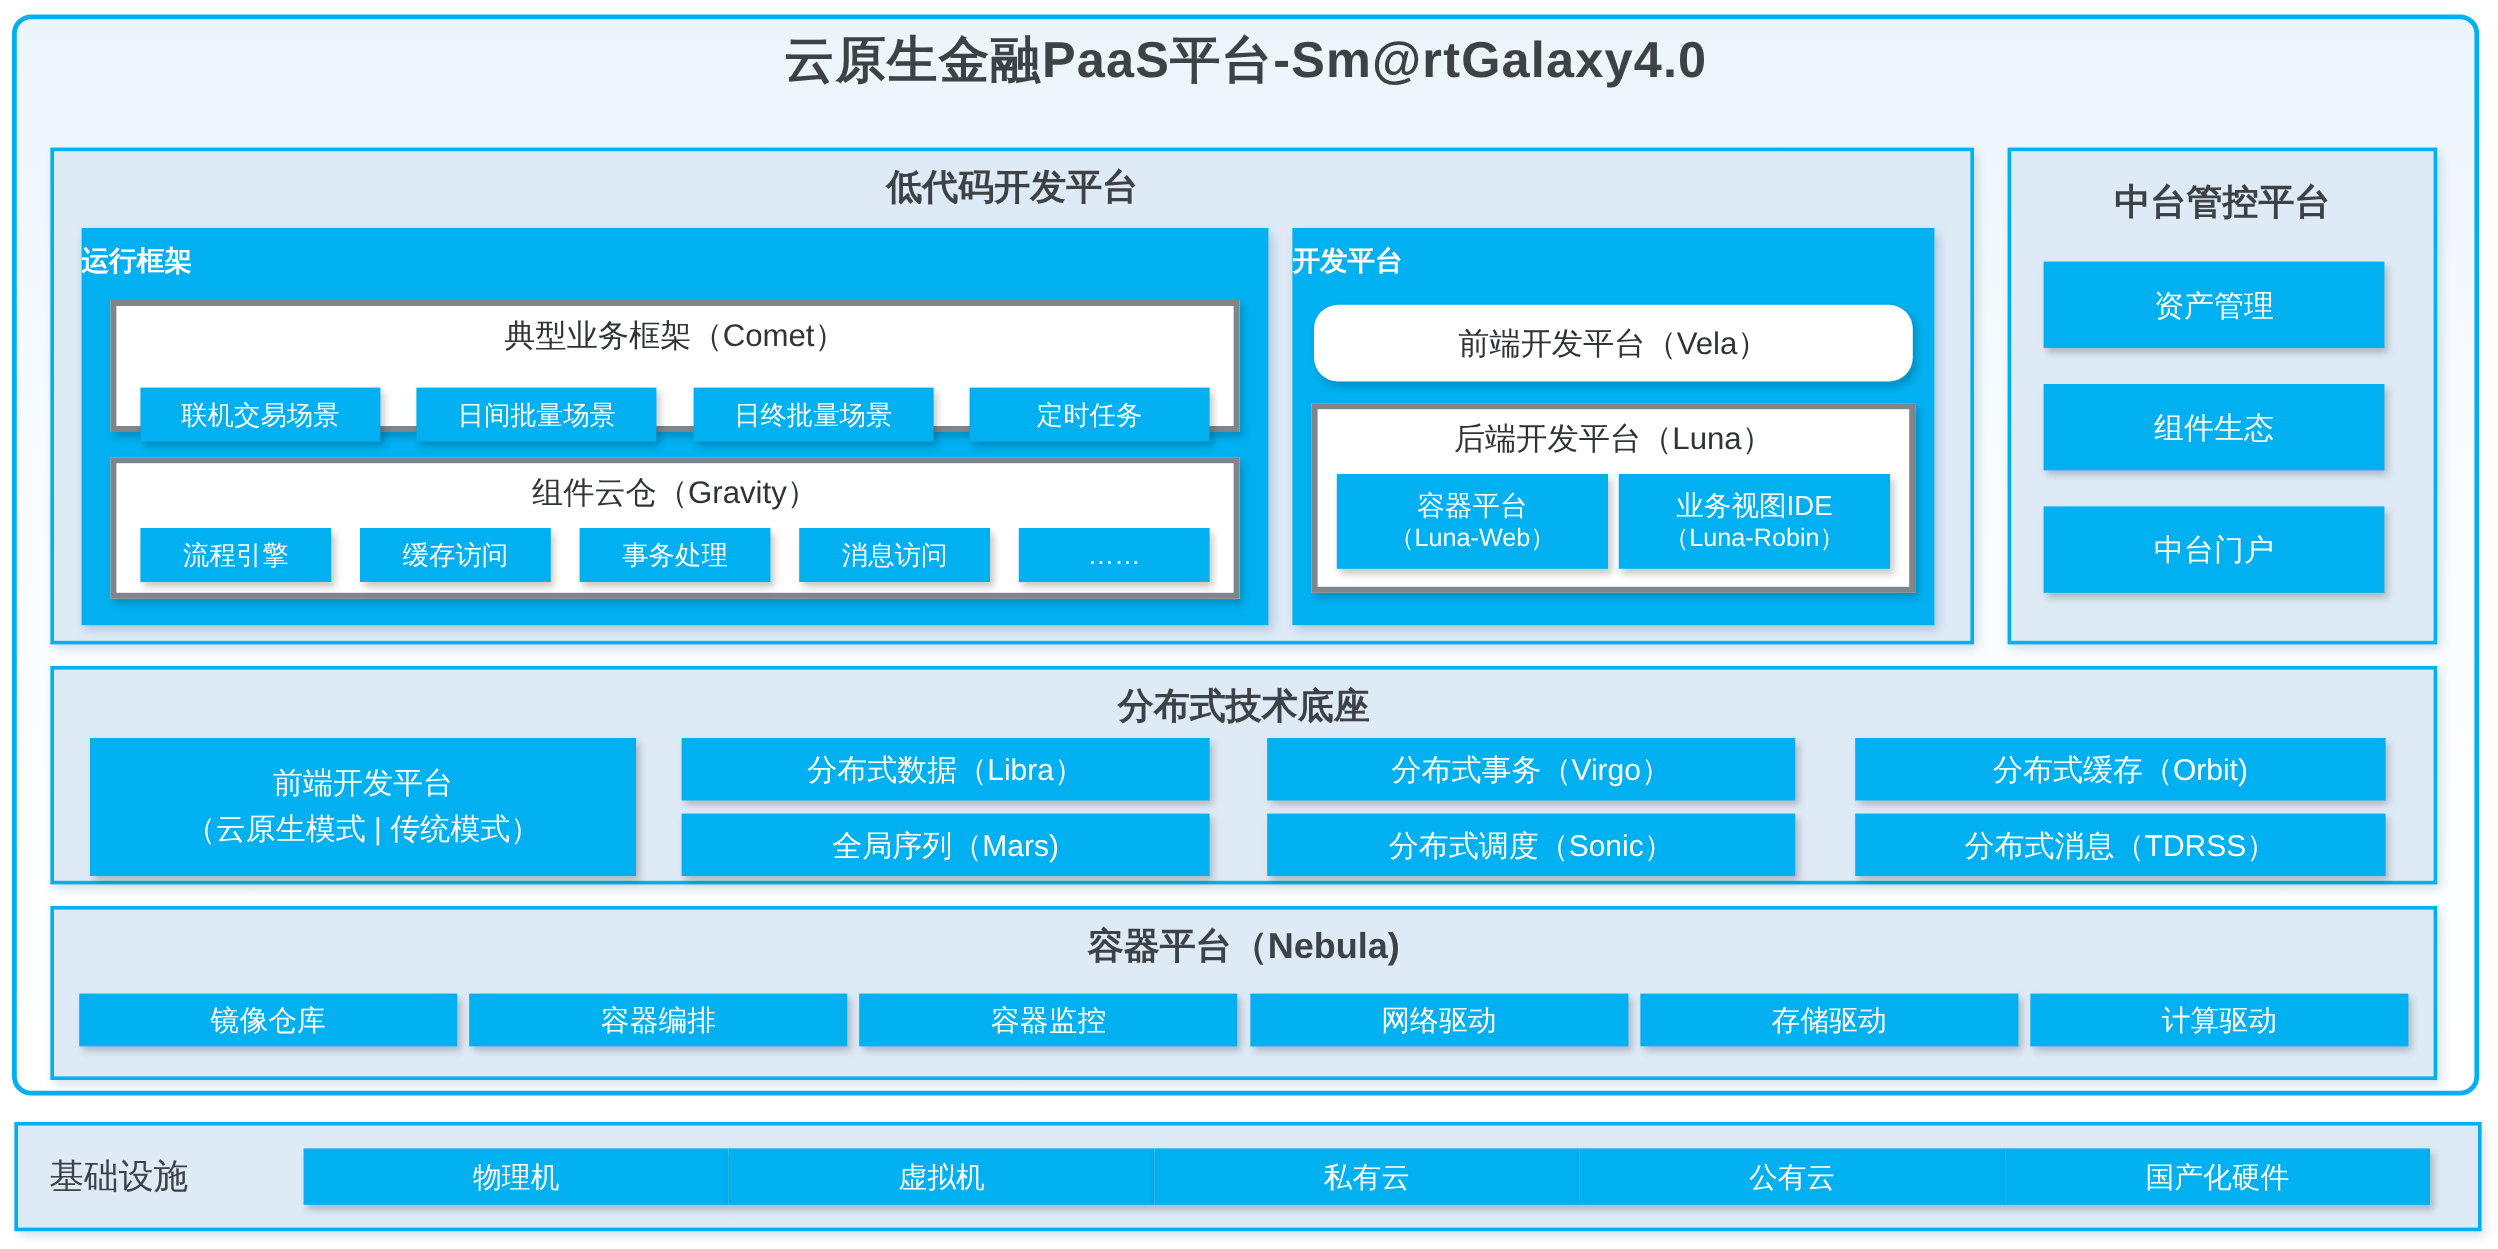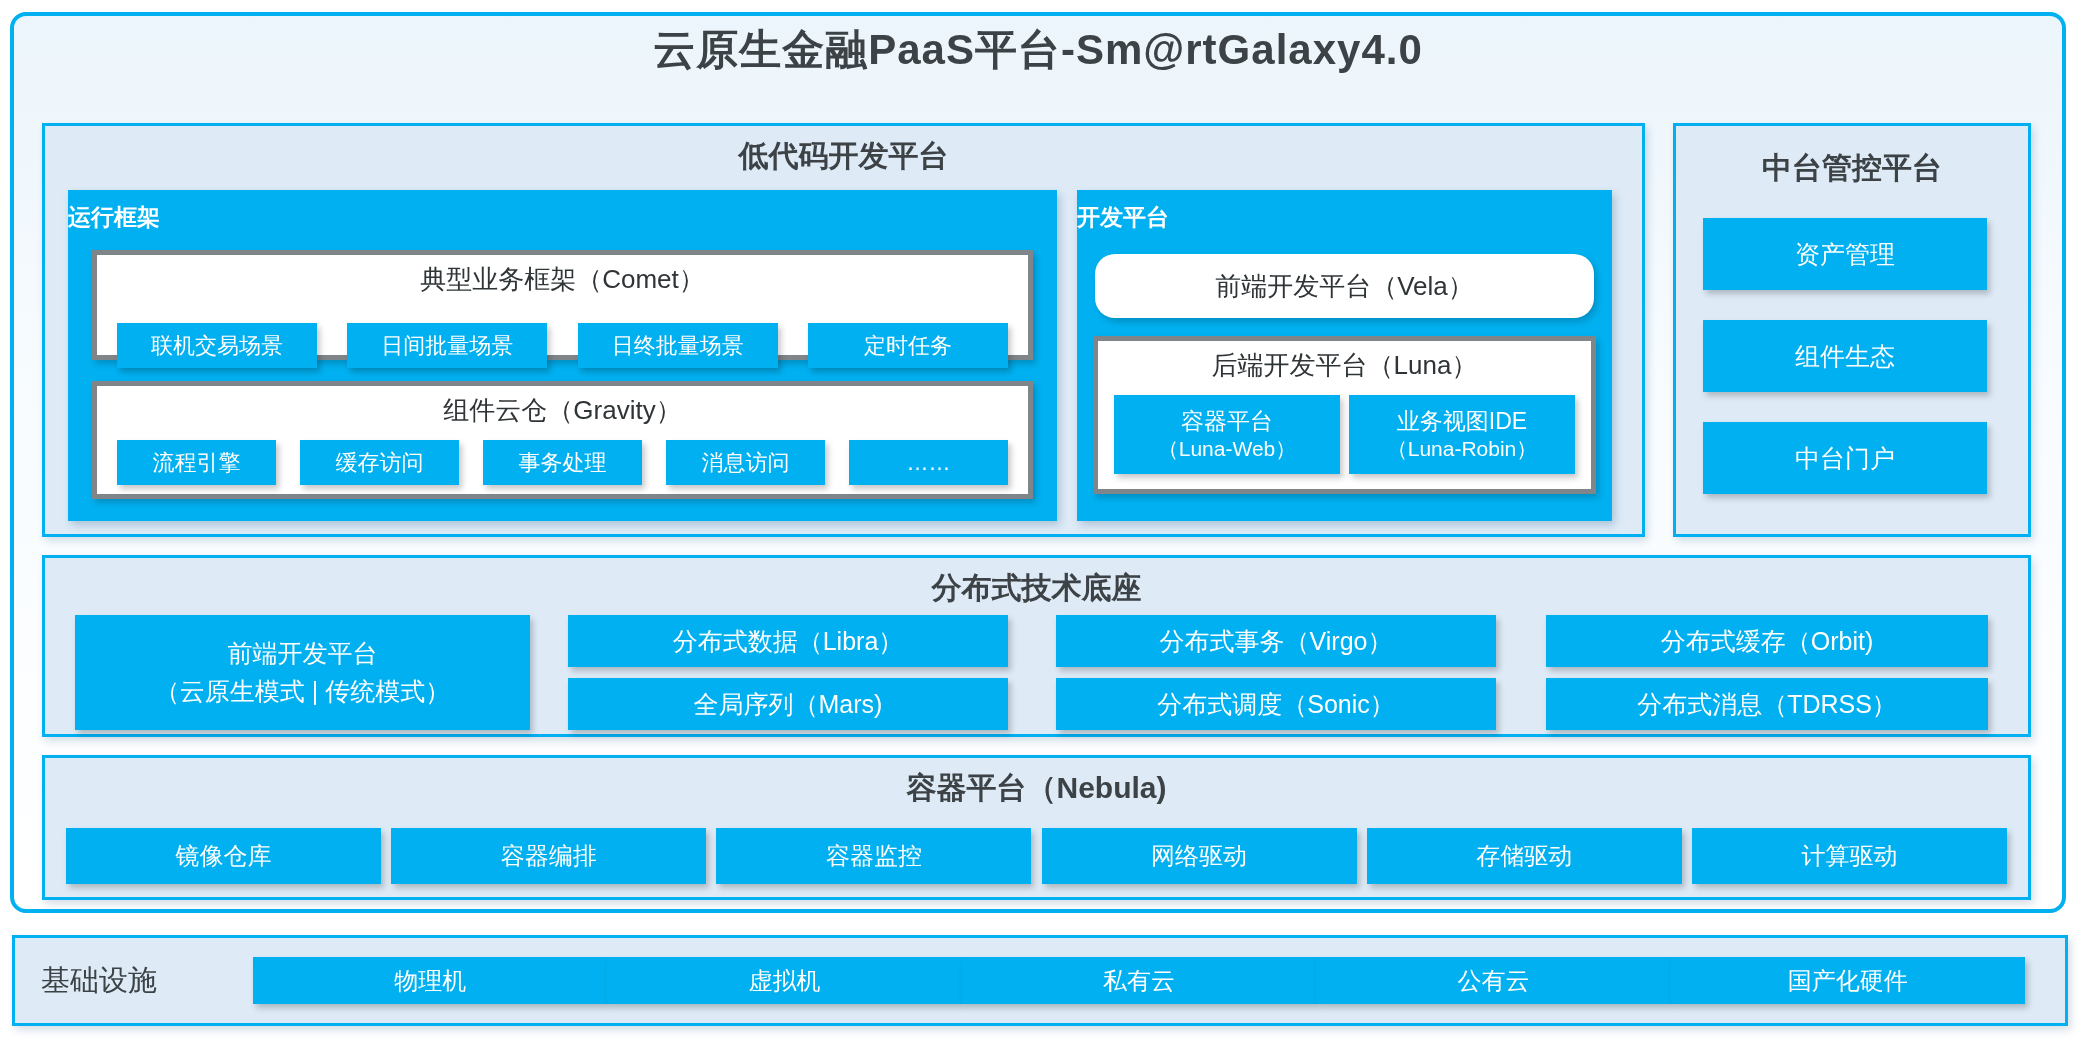--- a/index.html
+++ b/index.html
@@ -68,21 +68,21 @@
   
   .dual-chip{position:absolute;left:30px;top:57px;width:455px;height:115px;flex-direction:column;font-size:25px;line-height:1.5;}
   .dist-chip{position:absolute;height:52px;font-size:25px;}
   .dist-colA{left:523px;width:440px;}
   .dist-colB{left:1011px;width:440px;}
   .dist-colC{left:1501px;width:442px;}
   .dist-chip.r0{top:57px;} .dist-chip.r1{top:120px;}
 
   
   .nebula-row{position:absolute;left:0;top:70px;width:100%;padding:0 21px;}
-  .nebula-row .chip{width:315px;height:56px;font-size:24px;}
+  .nebula-row .chip{width:315px;height:44px;font-size:24px;}
 
   
   .infra-label{width:212px;font-size:29px;font-weight:normal;color:#3C4245;}
   .infra-chips{display:flex;flex:1;margin-right:14px;}
   .infra-chips .chip{flex:1;height:47px;font-size:24px;}
 </style>
 </head>
 <body>
 
 <div class="stage">

